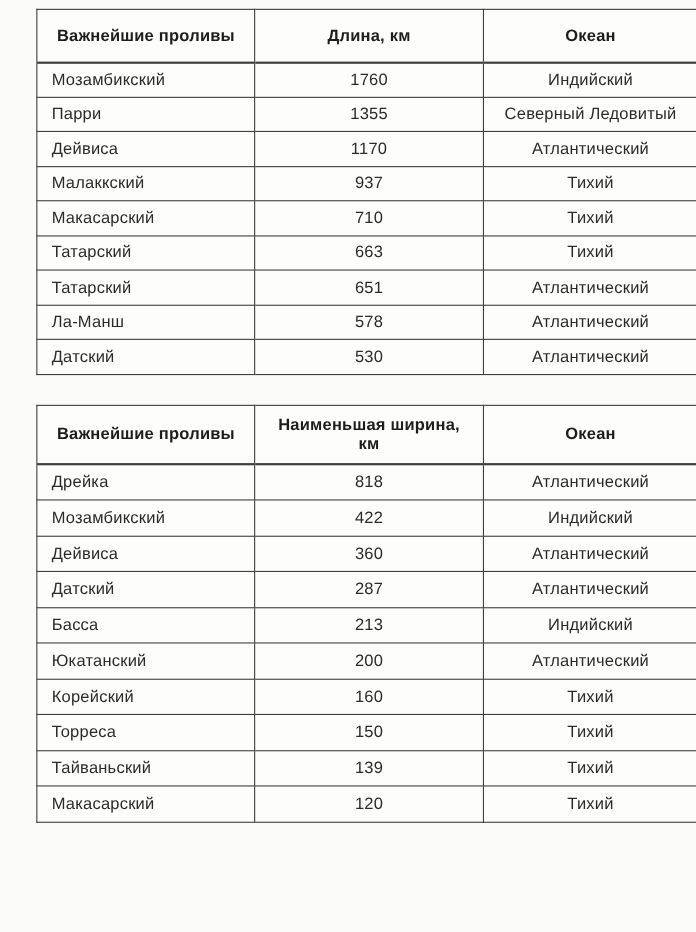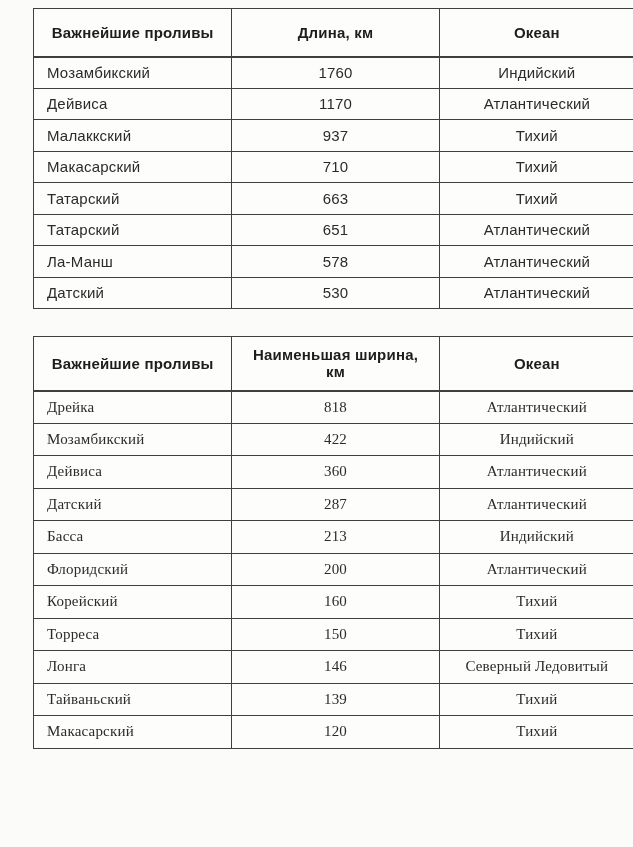--- a/index.html
+++ b/index.html
@@ -37,21 +37,21 @@
   }
   .data-table th {
     font-weight: bold;
     text-align: center;
     color: #1d1d1d;
     border-bottom-width: 2px;
   }
   .data-table thead tr { height: 48px; }
   .data-table tbody tr { height: 31.5px; }
   #table-width thead tr { height: 54px; }
-  #table-width tbody tr { height: 32.5px; font-family: Liberation Serif, serif; }
+  #table-width tbody tr { height: 32.5px; }
   .data-table td { text-align: center; color: #2b2b2b; }
   .data-table td:first-child { text-align: left; padding-left: 13px; }
   .col-strait { width: 33%; }
   .col-value  { width: 34.5%; }
   .col-ocean  { width: 32.5%; }
 </style>
 </head>
 <body>
 
 <table class="data-table" id="table-length">
@@ -65,20 +65,25 @@
       <th>Важнейшие проливы</th>
       <th>Длина, км</th>
       <th>Океан</th>
     </tr>
   </thead>
   <tbody>
       <tr>
         <td>Мозамбикский</td>
         <td>1760</td>
         <td>Индийский</td>
+      </tr>
+      <tr>
+        <td>Парри</td>
+        <td>1355</td>
+        <td>Северный Ледовитый</td>
       </tr>
       <tr>
         <td>Дейвиса</td>
         <td>1170</td>
         <td>Атлантический</td>
       </tr>
       <tr>
         <td>Малаккский</td>
         <td>937</td>
         <td>Тихий</td>
@@ -144,38 +149,33 @@
         <td>Датский</td>
         <td>287</td>
         <td>Атлантический</td>
       </tr>
       <tr>
         <td>Басса</td>
         <td>213</td>
         <td>Индийский</td>
       </tr>
       <tr>
-        <td>Флоридский</td>
+        <td>Юкатанский</td>
         <td>200</td>
         <td>Атлантический</td>
       </tr>
       <tr>
         <td>Корейский</td>
         <td>160</td>
         <td>Тихий</td>
       </tr>
       <tr>
         <td>Торреса</td>
         <td>150</td>
         <td>Тихий</td>
-      </tr>
-      <tr>
-        <td>Лонга</td>
-        <td>146</td>
-        <td>Северный Ледовитый</td>
       </tr>
       <tr>
         <td>Тайваньский</td>
         <td>139</td>
         <td>Тихий</td>
       </tr>
       <tr>
         <td>Макасарский</td>
         <td>120</td>
         <td>Тихий</td>

